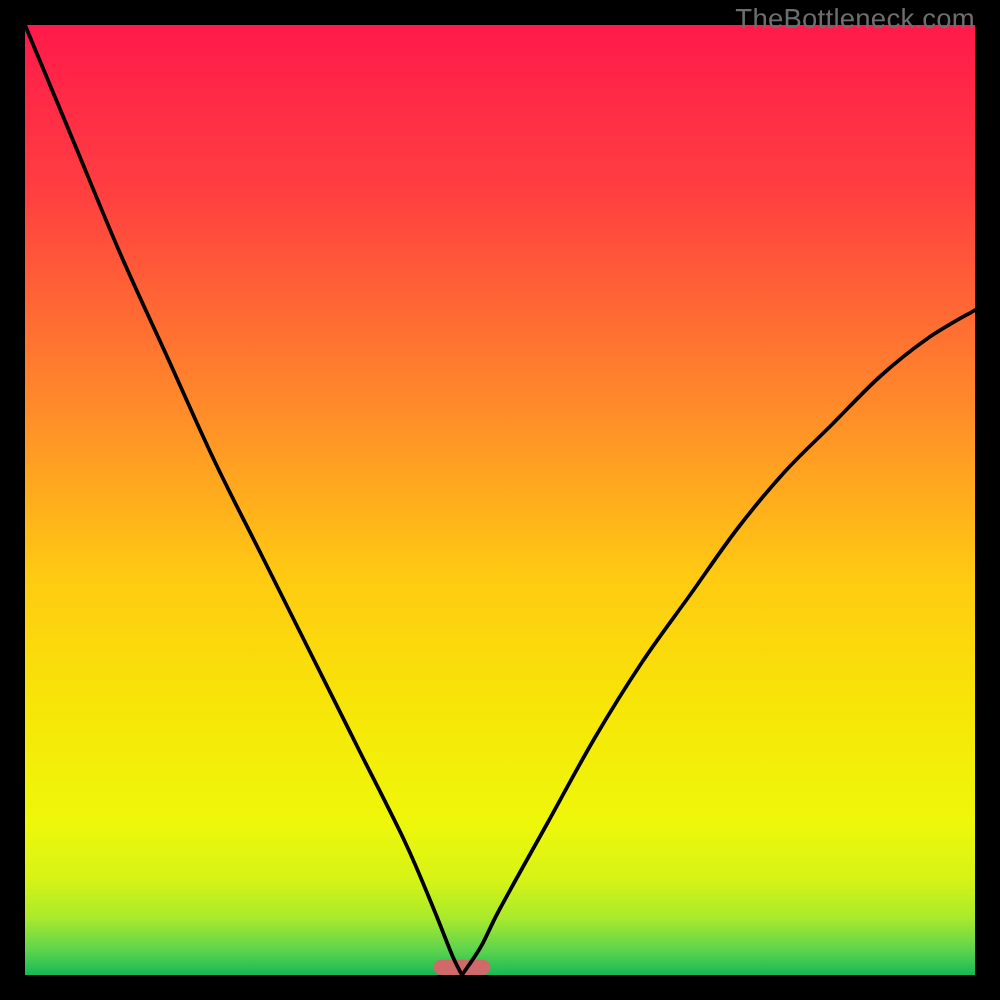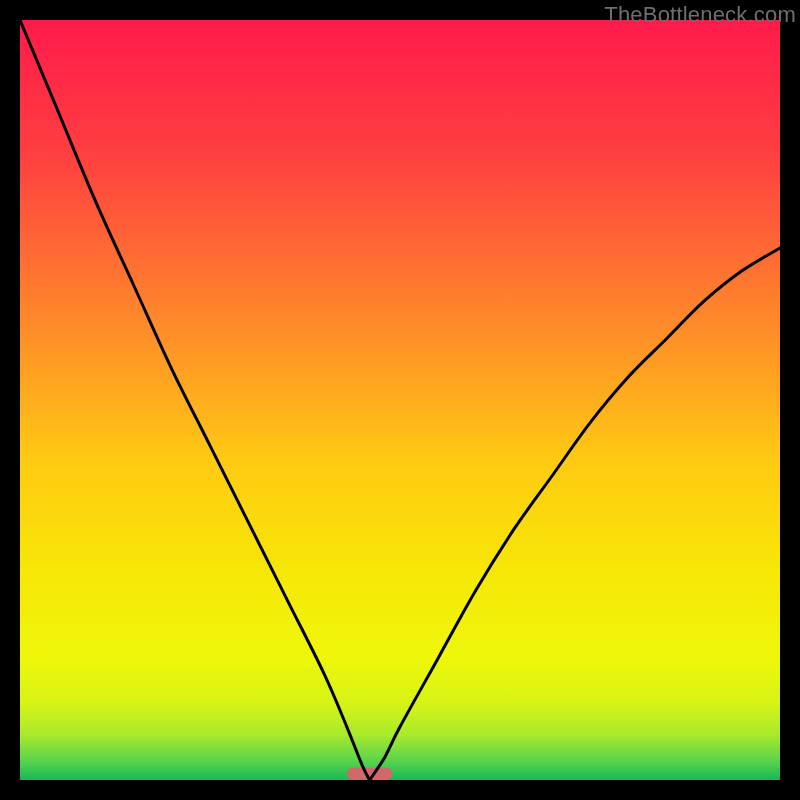--- a/index.html
+++ b/index.html
@@ -22,21 +22,21 @@
   .plot-area {
     position: absolute;
     left: 0;
     top: 0;
     width: 760px;
     height: 760px;
   }
   .watermark {
     position: absolute;
     top: 2px;
-    right: 4px;
+    right: 20px;
     color: #6e6e6e;
     font-size: 22px;
     font-weight: 500;
     letter-spacing: 0.2px;
     user-select: none;
     text-align: center;
   }
   svg {
     display: block;
   }

